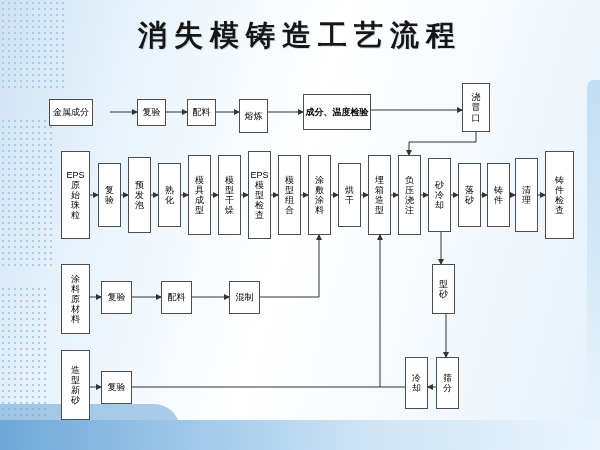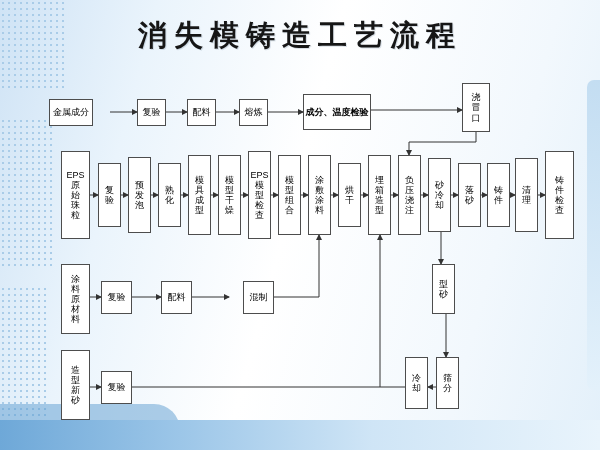--- a/index.html
+++ b/index.html
@@ -93,21 +93,21 @@
       <polyline points="405,387 380,387" class="edge"></polyline>
       <polyline points="132,387 380,387" class="edge"></polyline>
       <polyline points="380,387 380,235" class="edge" marker-end="url(#arr)"></polyline>
       <polyline points="90,387 101,387" class="edge" marker-end="url(#arr)"></polyline>
     </svg>
 
   <div id="flowchart">
       <div class="node" style="left: 49px; top: 99px; width: 44px; height: 27px;">金属成分</div>
       <div class="node" style="left: 137px; top: 99px; width: 29px; height: 27px;">复验</div>
       <div class="node" style="left: 187px; top: 99px; width: 29px; height: 27px;">配料</div>
-      <div class="node" style="left: 239px; top: 99px; width: 29px; height: 27px;">熔炼</div>
+      <div class="node" style="left: 239px; top: 99px; width: 29px; height: 34px;">熔炼</div>
       <div class="node" style="left: 303px; top: 94px; width: 68px; height: 36px; font-weight: bold;">成分、温度检验</div>
       <div class="node v" style="left: 462px; top: 83px; width: 28px; height: 49px;">
         <div class="tk">浇</div>
         <div class="tk">冒</div>
         <div class="tk">口</div>
       </div>
       <div class="node v" style="left: 61px; top: 151px; width: 29px; height: 88px;">
         <div class="tk">EPS</div>
         <div class="tk">原</div>
         <div class="tk">始</div>
@@ -199,21 +199,21 @@
       </div>
       <div class="node v" style="left: 61px; top: 264px; width: 29px; height: 70px;">
         <div class="tk">涂</div>
         <div class="tk">料</div>
         <div class="tk">原</div>
         <div class="tk">材</div>
         <div class="tk">料</div>
       </div>
       <div class="node" style="left: 101px; top: 281px; width: 31px; height: 33px;">复验</div>
       <div class="node" style="left: 161px; top: 281px; width: 31px; height: 33px;">配料</div>
-      <div class="node" style="left: 229px; top: 281px; width: 31px; height: 33px; margin-left: 14px;">混制</div>
+      <div class="node" style="left: 229px; top: 281px; width: 31px; height: 33px;">混制</div>
       <div class="node v" style="left: 432px; top: 264px; width: 23px; height: 50px;">
         <div class="tk">型</div>
         <div class="tk">砂</div>
       </div>
       <div class="node v" style="left: 61px; top: 350px; width: 29px; height: 70px;">
         <div class="tk">造</div>
         <div class="tk">型</div>
         <div class="tk">新</div>
         <div class="tk">砂</div>
       </div>

